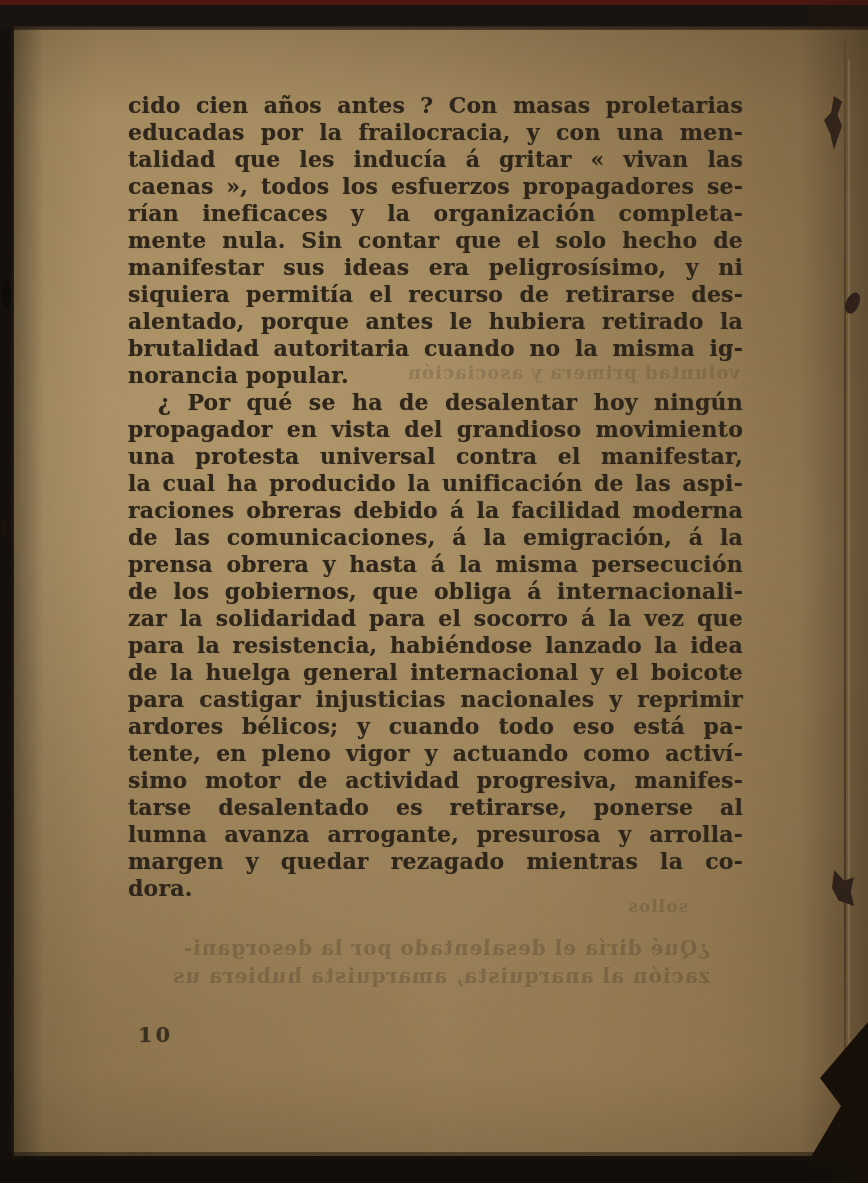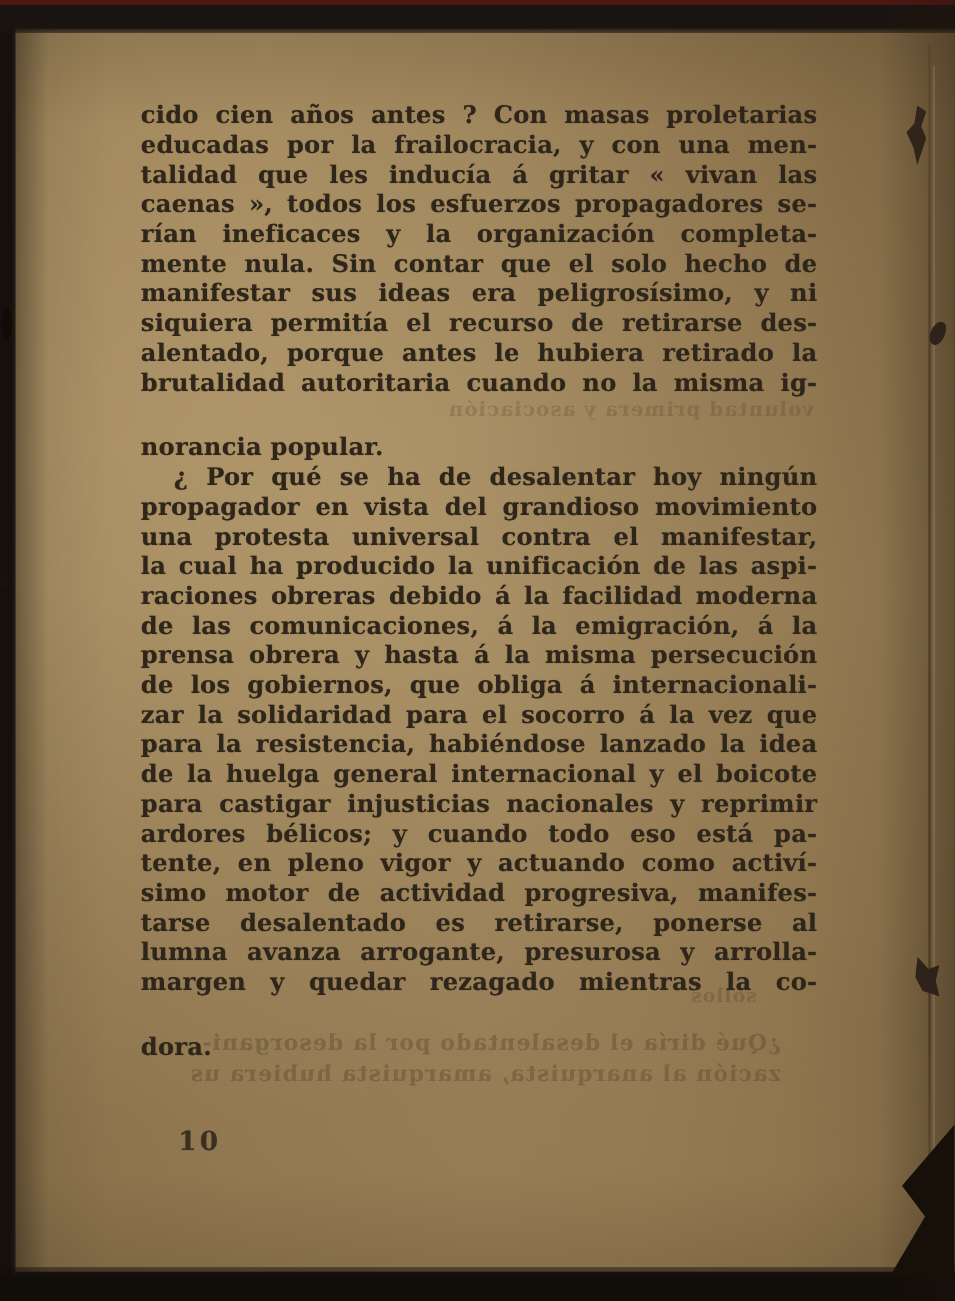--- a/index.html
+++ b/index.html
@@ -98,27 +98,27 @@
     letter-spacing: 0.2px;
     text-shadow: 0 0 1px rgba(46,38,26,0.45);
   }
   .text-line {
     height: 27px;
     line-height: 27px;
     text-align: justify;
     text-align-last: justify;
     white-space: nowrap;
   }
-  .text-line.last { text-align-last: left; white-space: normal; margin-top: 32px; }
+  .text-line.last { text-align-last: left; white-space: normal; }
   .text-line.indent { padding-left: 30px; }
 
   .page-number {
-    position: absolute; left: 162px; top: 1022px;
+    position: absolute; left: 138px; top: 1022px;
     color: #39301f;
-    font-size: 24px; font-weight: 700; letter-spacing: 3px;
+    font-size: 21px; font-weight: 700; letter-spacing: 3px;
     text-shadow: 0 0 1px rgba(46,38,26,0.4);
   }
 
   
   .ghost {
     position: absolute;
     transform: scaleX(-1);
     color: rgba(70, 55, 36, 0.32);
     filter: blur(0.7px);
     font-weight: 700;

